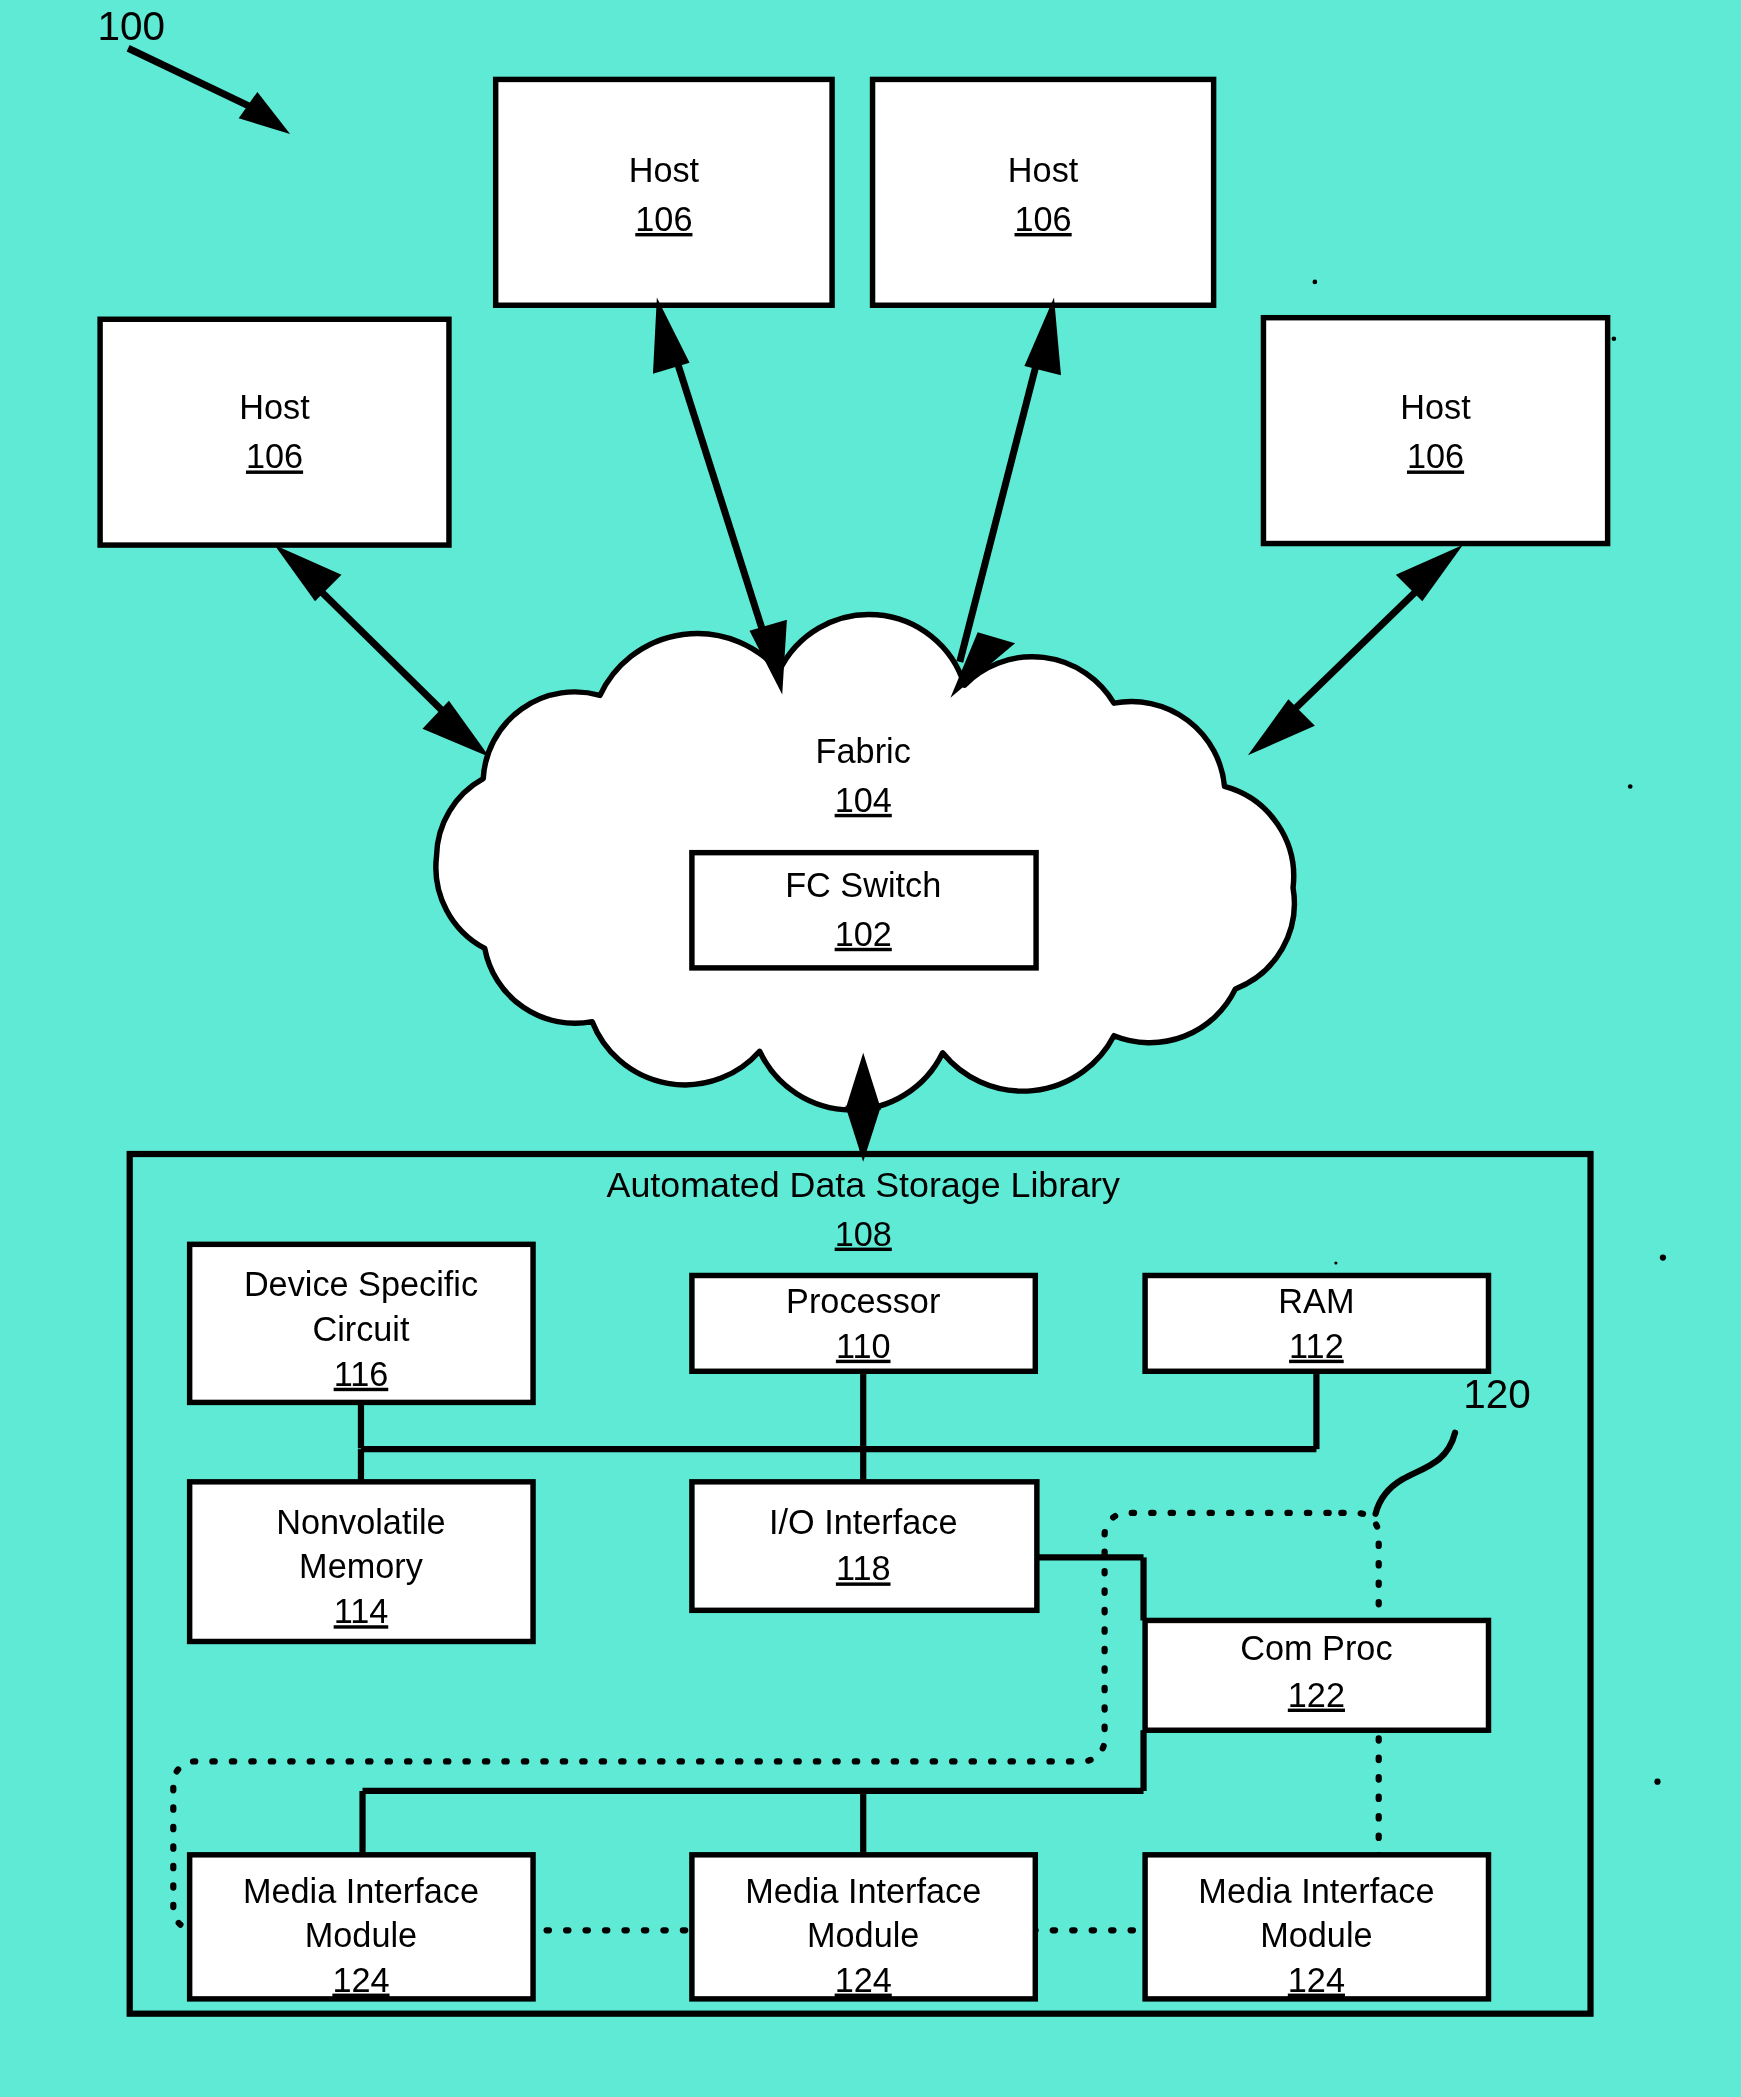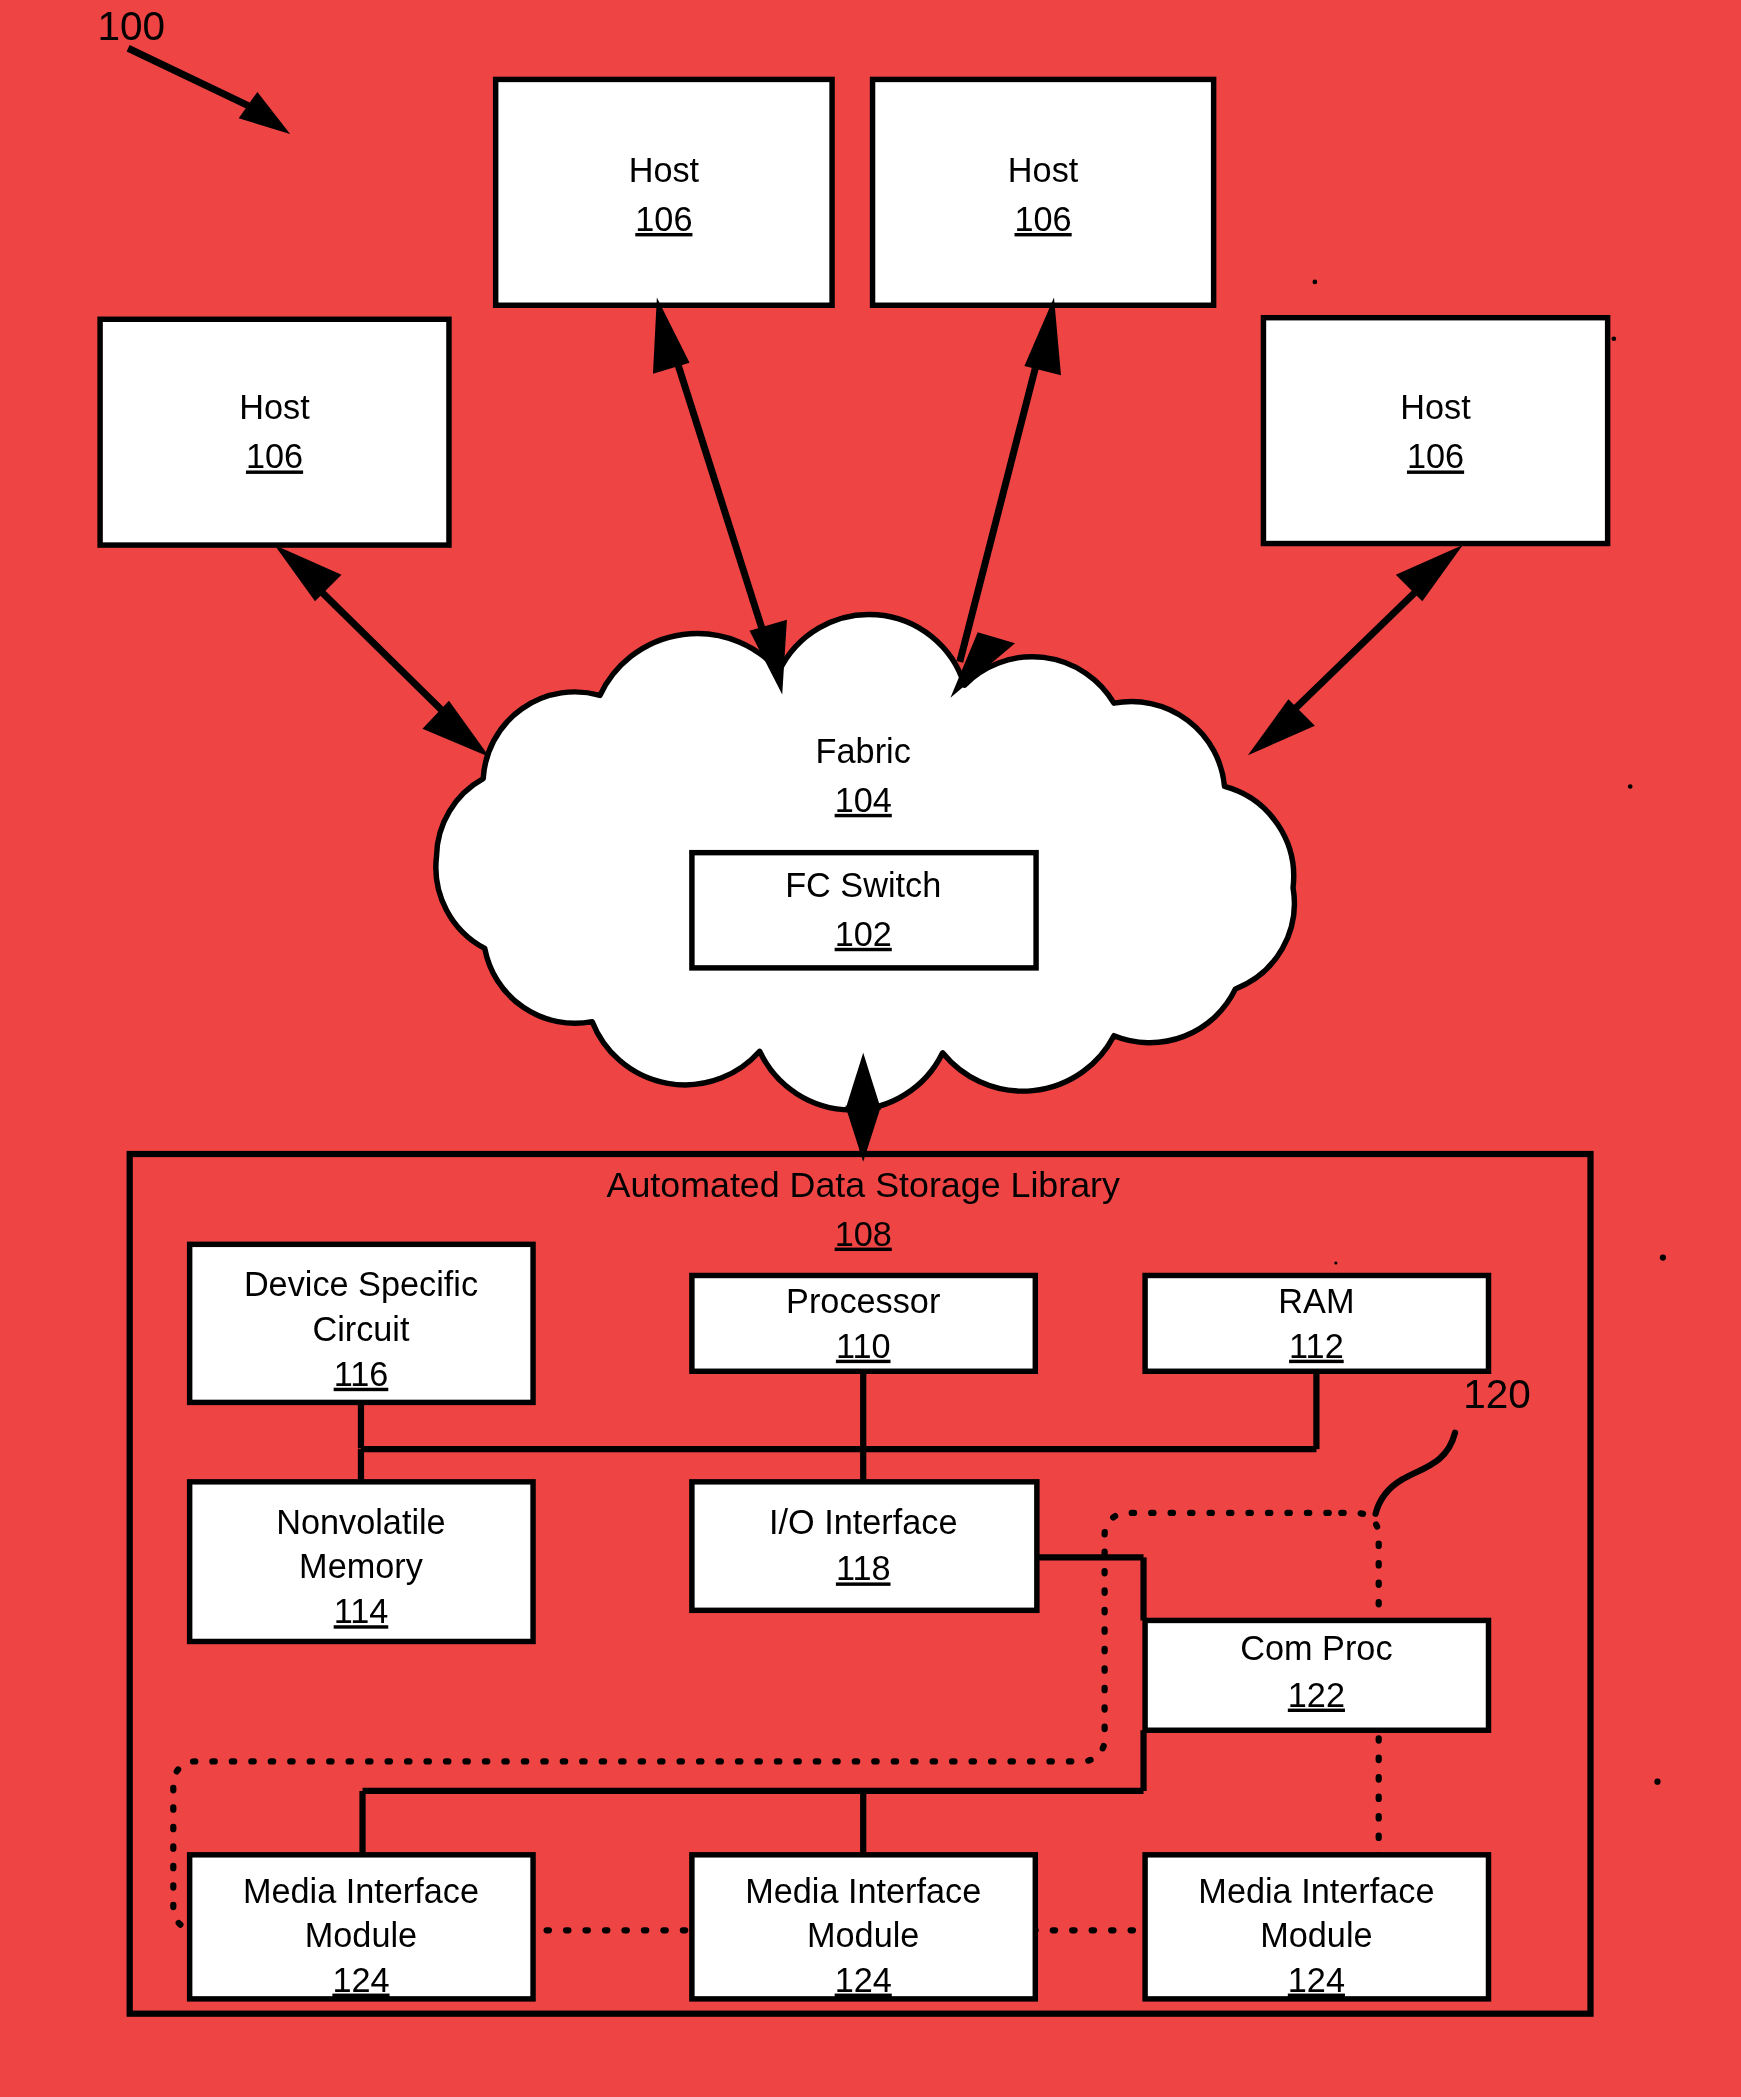--- a/index.html
+++ b/index.html
@@ -11,21 +11,21 @@
     width: 1742px;
     height: 2097px;
     font-family: "Liberation Sans", sans-serif;
     color: #000000;
     overflow: hidden;
   }
   #figure {
     position: relative;
     width: 1742px;
     height: 2097px;
-    background: #ef4444;
+    background: #5eead4;
   }
   svg#canvas {
     position: absolute;
     left: 0;
     top: 0;
     width: 1742px;
     height: 2097px;
   }
   .box-rect {
     fill: #ffffff;

